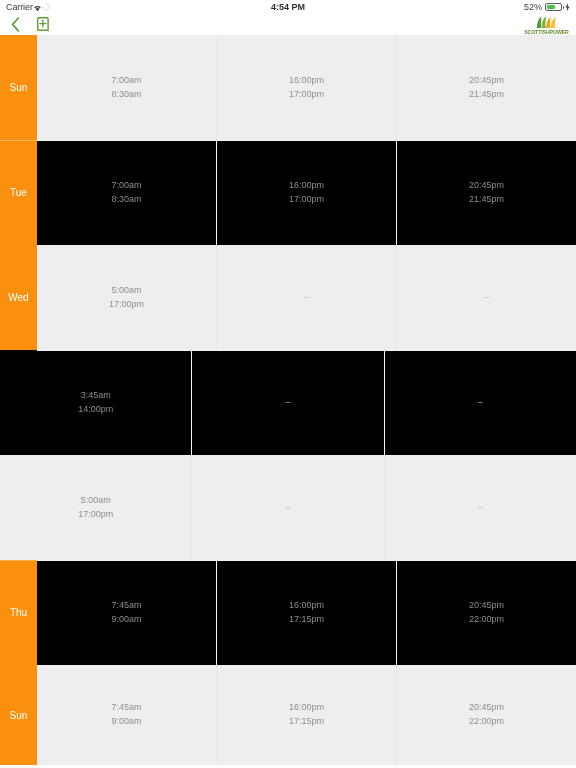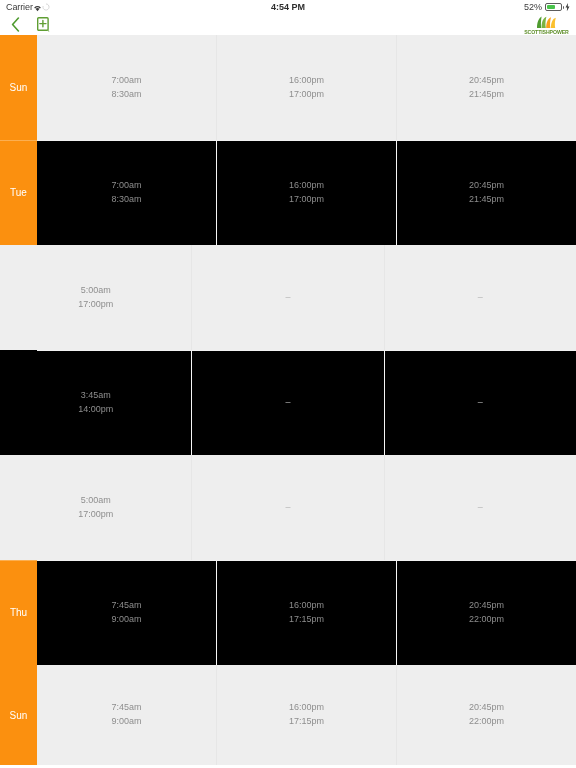--- a/index.html
+++ b/index.html
@@ -207,20 +207,21 @@
           <span class="t">16:00pm</span>
           <span class="t">17:00pm</span>
         </div>
         <div class="slot">
           <span class="t">20:45pm</span>
           <span class="t">21:45pm</span>
         </div>
       </div>
     </div>
     <div class="row odd">
+      <div class="daycell">Wed</div>
       <div class="slots">
         <div class="slot">
           <span class="t">5:00am</span>
           <span class="t">17:00pm</span>
         </div>
         <div class="slot empty">
           <span class="t">–</span>
         </div>
         <div class="slot empty">
           <span class="t">–</span>

